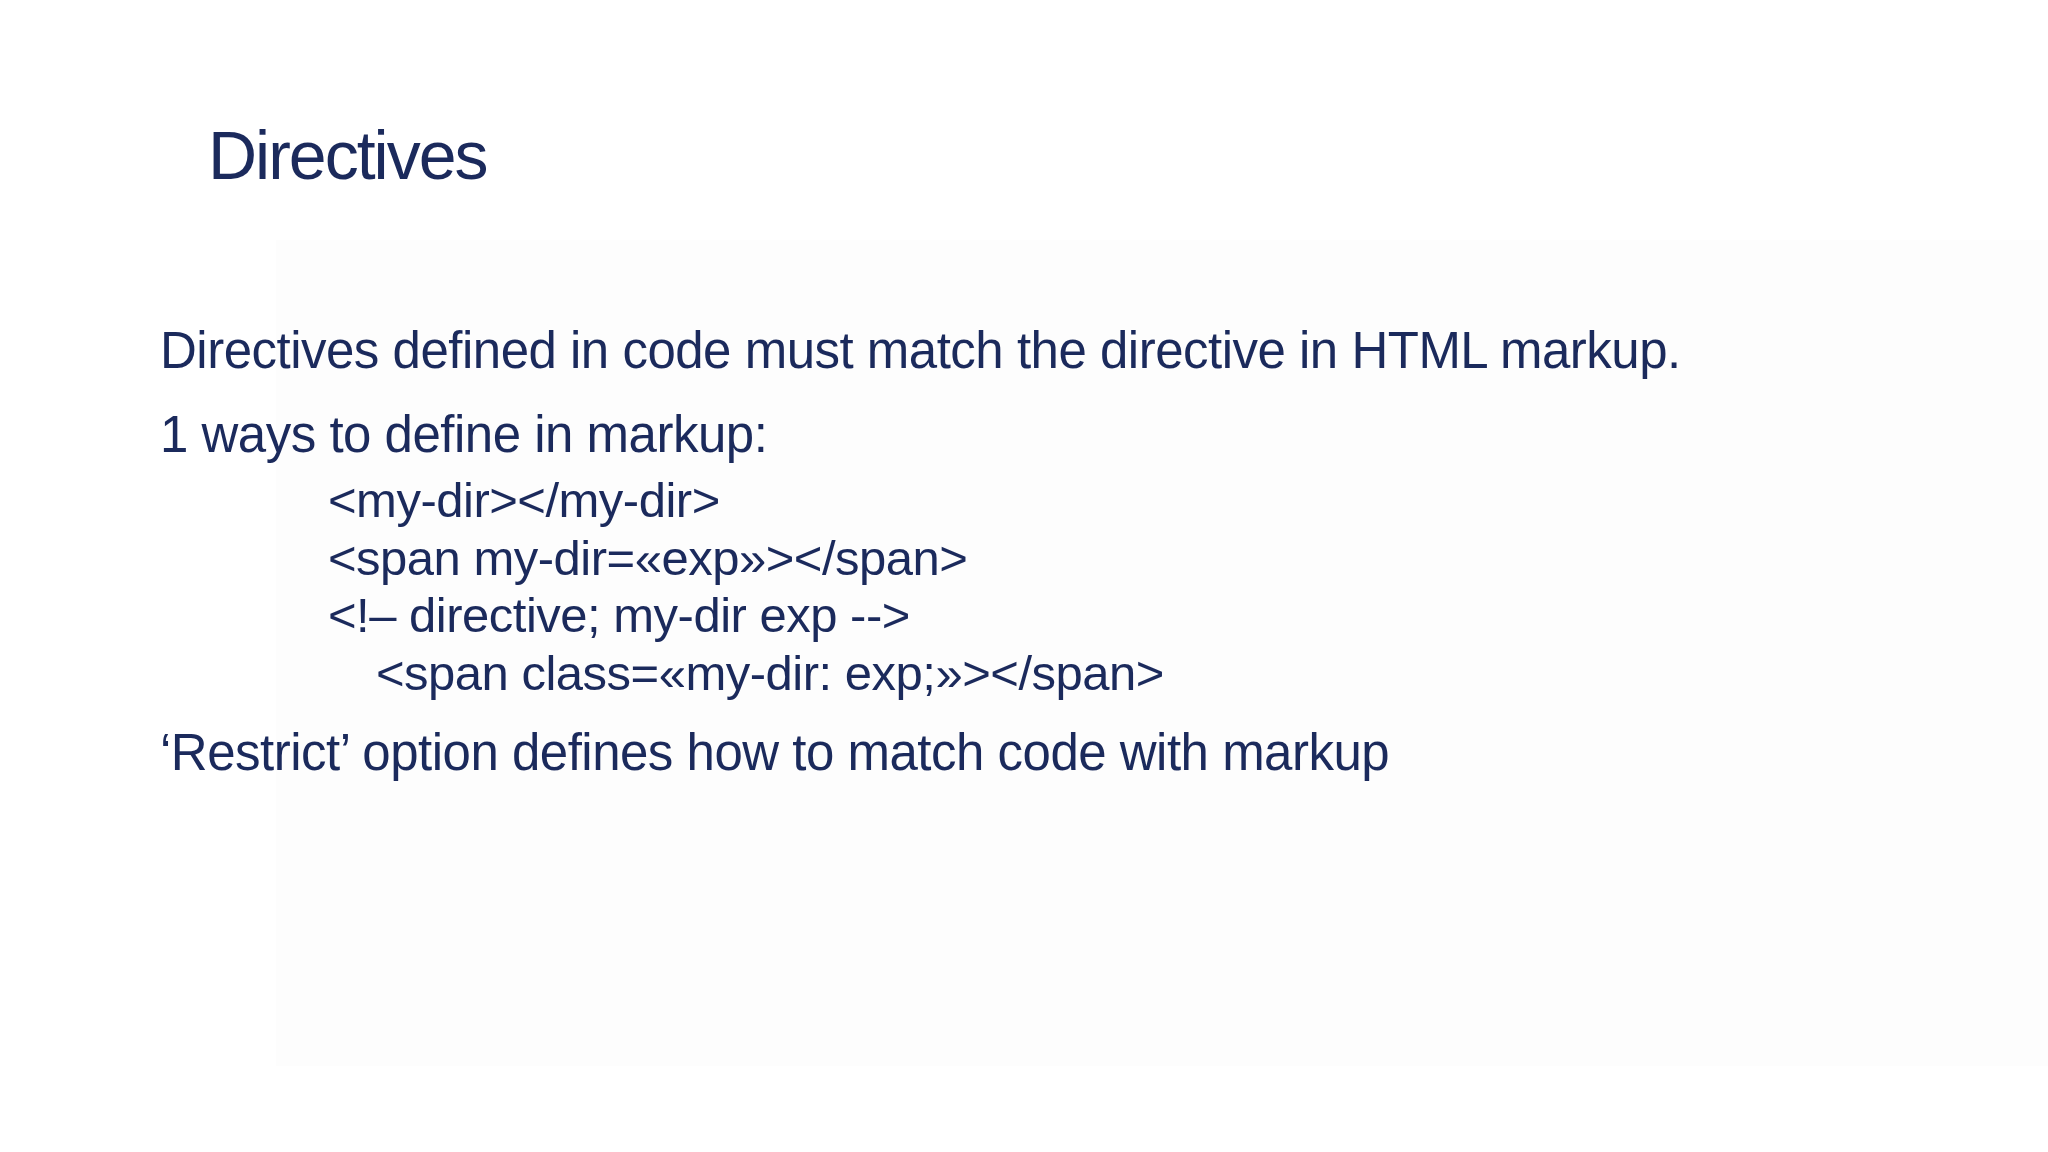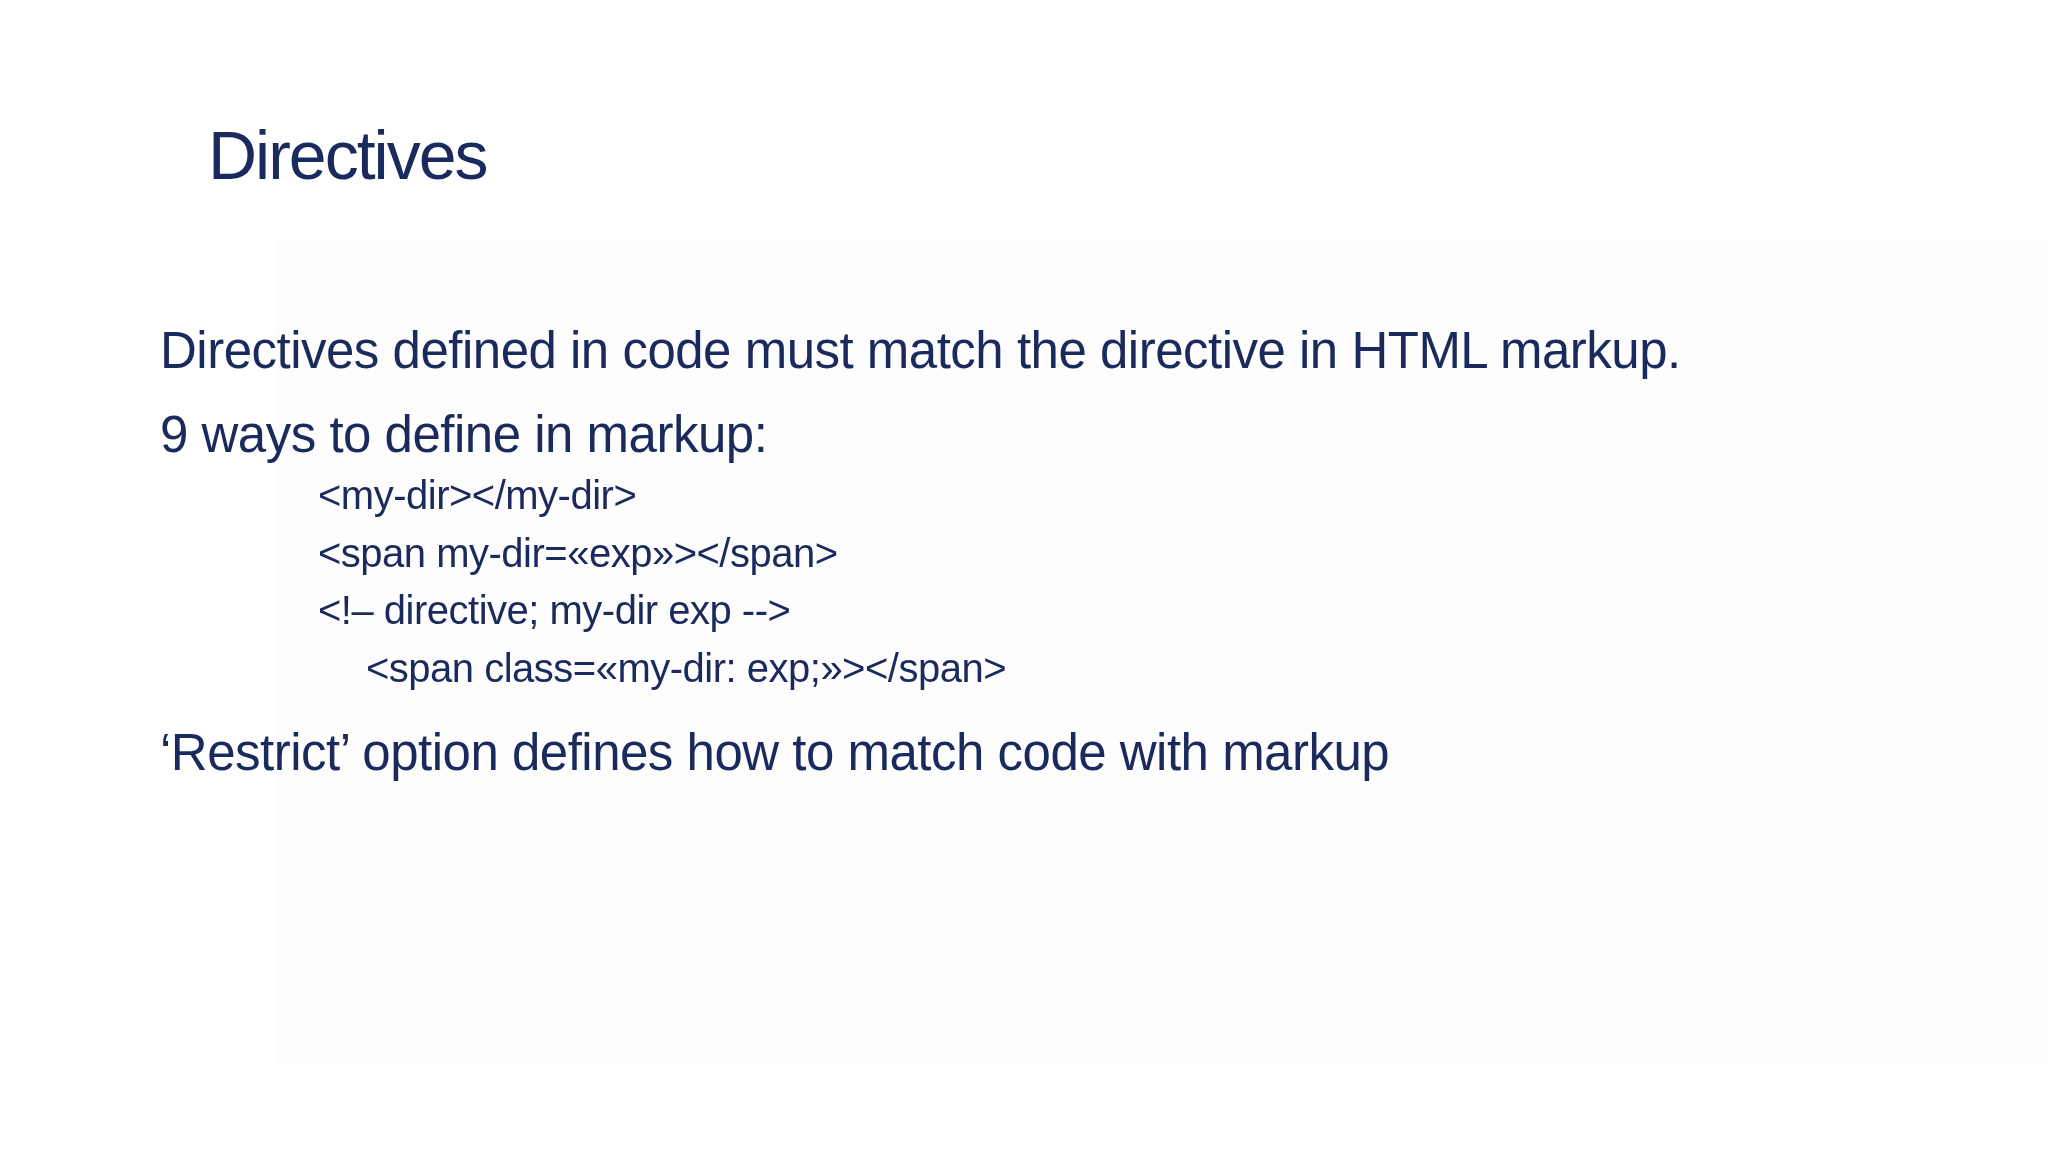--- a/index.html
+++ b/index.html
@@ -44,42 +44,42 @@
     margin-left: 48px;
   }
   .line {
     position: absolute;
     font-weight: 300;
     line-height: 1.2;
     white-space: nowrap;
     letter-spacing: -0.5px;
   }
   .body-line { left: 160px; font-size: 51px; }
-  .code-line { left: 318px; font-size: 40px; }
+  .code-line { left: 328px; font-size: 49px; }
   .pos-l1 { top: 320px; }
   .pos-l2 { top: 404px; }
   .pos-c1 { top: 471px; }
   .pos-c2 { top: 529px; }
   .pos-c3 { top: 586px; }
   .pos-c4 { top: 644px; margin-left: 48px; }
   .pos-l3 { top: 722px; }
   .pos-l4 { top: 896px; }
 </style>
 </head>
 <body>
 
 <div class="slide">
 
   <div class="content-panel"></div>
 
   <h1 class="slide-title">Directives</h1>
 
   <div class="line body-line pos-l1">Directives defined in code must match the directive in HTML markup.</div>
 
-  <div class="line body-line pos-l2">9 ways to define in markup:</div>
+  <div class="line body-line pos-l2">1 ways to define in markup:</div>
 
   <div class="line code-line pos-c1">&lt;my-dir&gt;&lt;/my-dir&gt;</div>
 
   <div class="line code-line pos-c2">&lt;span my-dir=«exp»&gt;&lt;/span&gt;</div>
 
   <div class="line code-line pos-c3">&lt;!– directive; my-dir exp --&gt;</div>
 
   <div class="line code-line pos-c4">&lt;span class=«my-dir: exp;»&gt;&lt;/span&gt;</div>
 
   <div class="line body-line pos-l3">‘Restrict’ option defines how to match code with markup</div>

